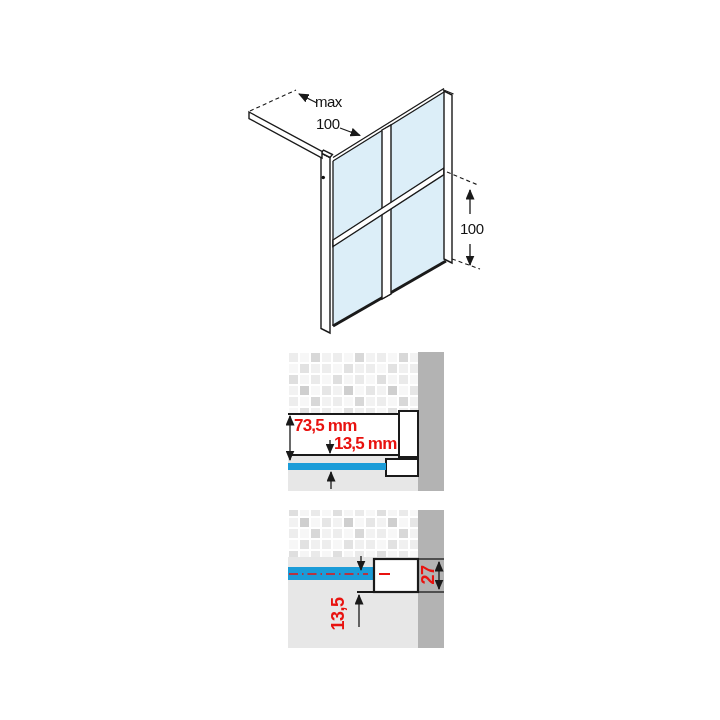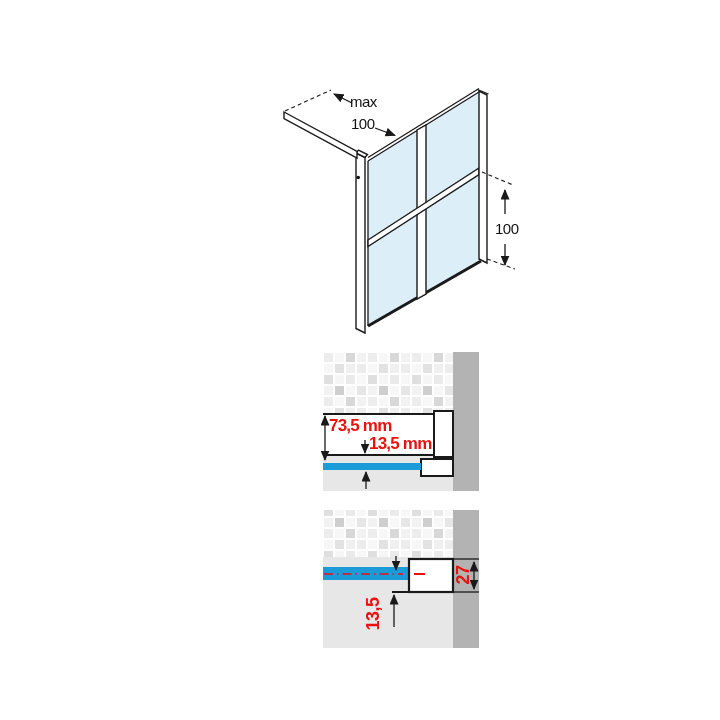--- a/index.html
+++ b/index.html
@@ -1,17 +1,17 @@
 <!DOCTYPE html>
 <html><head>
 <meta charset="utf-8">
 <style>
   html,body{margin:0;padding:0;background:#ffffff;}
   .canvas{position:relative;width:616px;height:720px;background:#ffffff;overflow:hidden;
-          font-family:"Liberation Sans",sans-serif;padding-left:35px;}
+          font-family:"Liberation Sans",sans-serif;}
   svg{display:block;}
   .oline{stroke:#1a1a1a;stroke-width:1.4;fill:#ffffff;stroke-linejoin:miter;}
   .ln{stroke:#1a1a1a;stroke-width:1.3;fill:none;}
   .ln2{stroke:#1a1a1a;stroke-width:2;fill:none;}
   .thick{stroke:#1a1a1a;stroke-width:3;fill:none;}
   .dash{stroke:#1a1a1a;stroke-width:1.1;fill:none;stroke-dasharray:4 3;}
   .blk-text{font-family:"Liberation Sans",sans-serif;font-size:15px;font-weight:400;
             fill:#111111;letter-spacing:-0.5px;}
   .red-text{font-family:"Liberation Sans",sans-serif;font-size:17px;font-weight:700;
             letter-spacing:-0.8px;}

